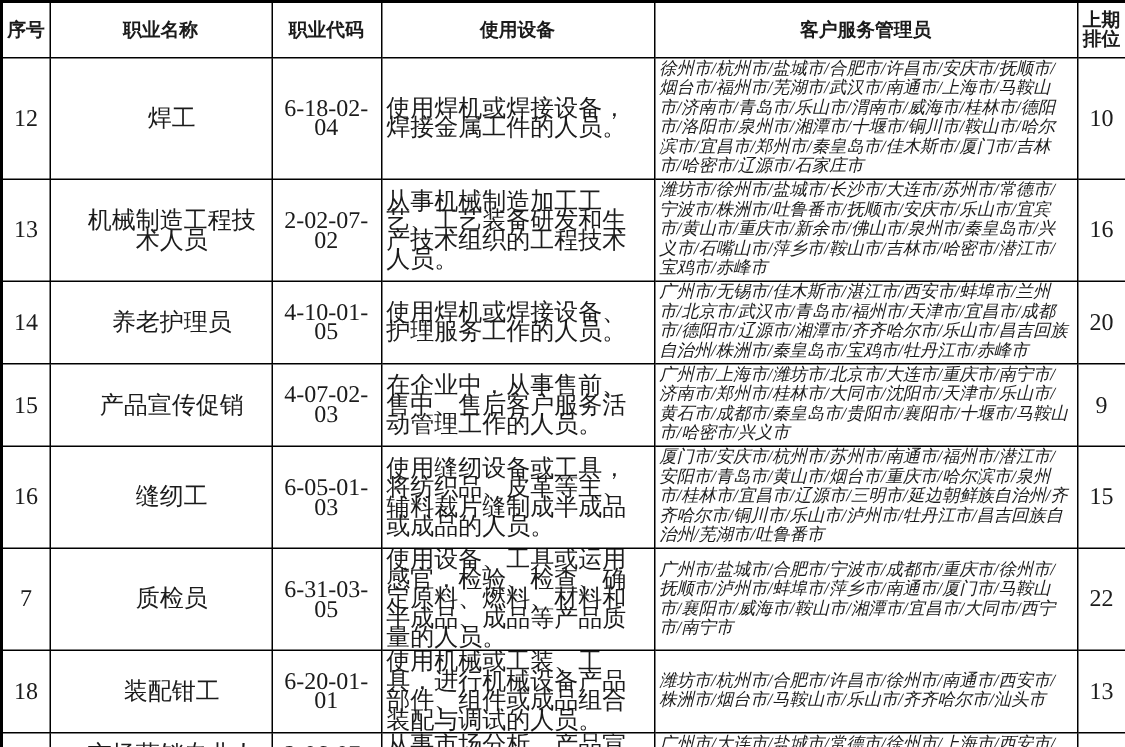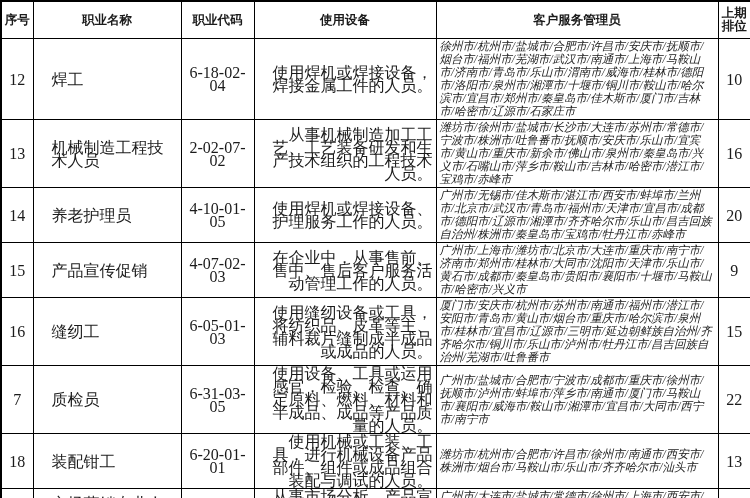--- a/index.html
+++ b/index.html
@@ -37,25 +37,25 @@
   col.c-no    { width: 32px;  }
   col.c-name  { width: 148px; }
   col.c-code  { width: 73px;  }
   col.c-def   { width: 182px; }
   col.c-city  { width: 282px; }
   col.c-rank  { width: 33px;  }
   td.c-no, td.c-code, td.c-rank {
     text-align: center;
   }
   td.c-name {
-    text-align: left;
+    text-align: center;
     padding-left: 18px;
   }
   td.c-def {
-    text-align: right;
+    text-align: left;
     word-break: break-all;
   }
   td.c-cities {
     text-align: left;
     word-break: break-all;
     font-size: 11.5px;
     line-height: 13px;
     letter-spacing: 0;
     font-style: italic;
   }

